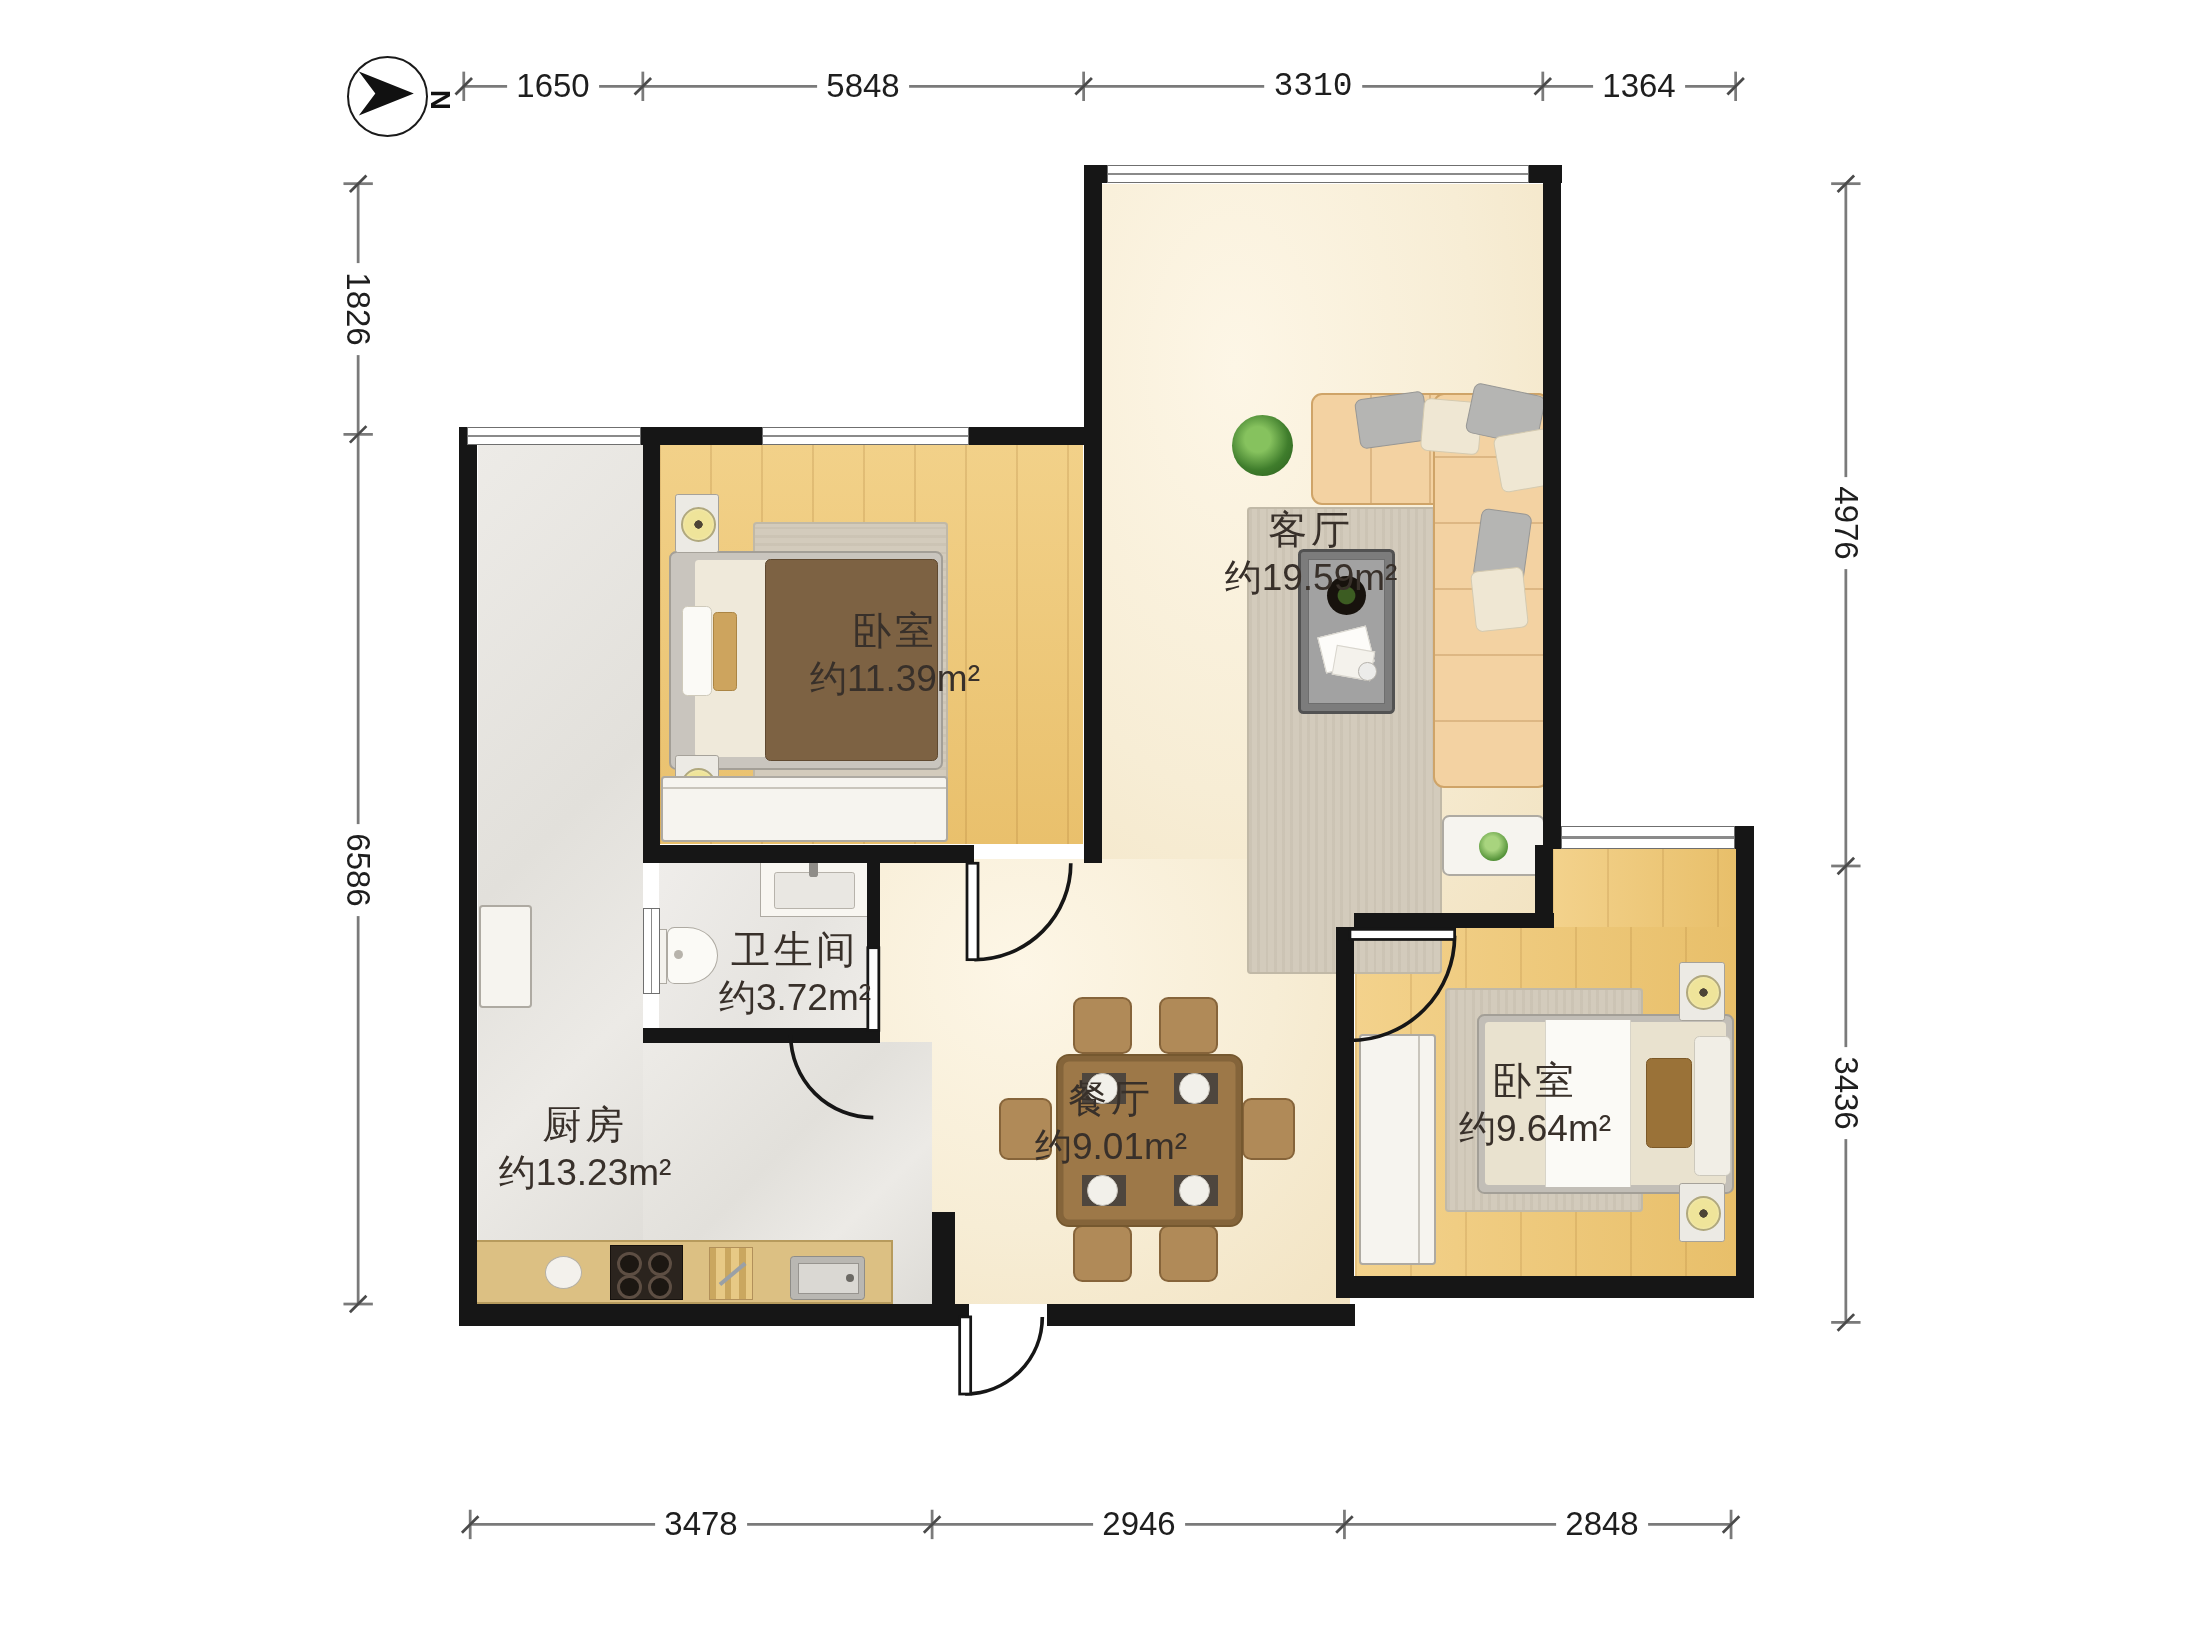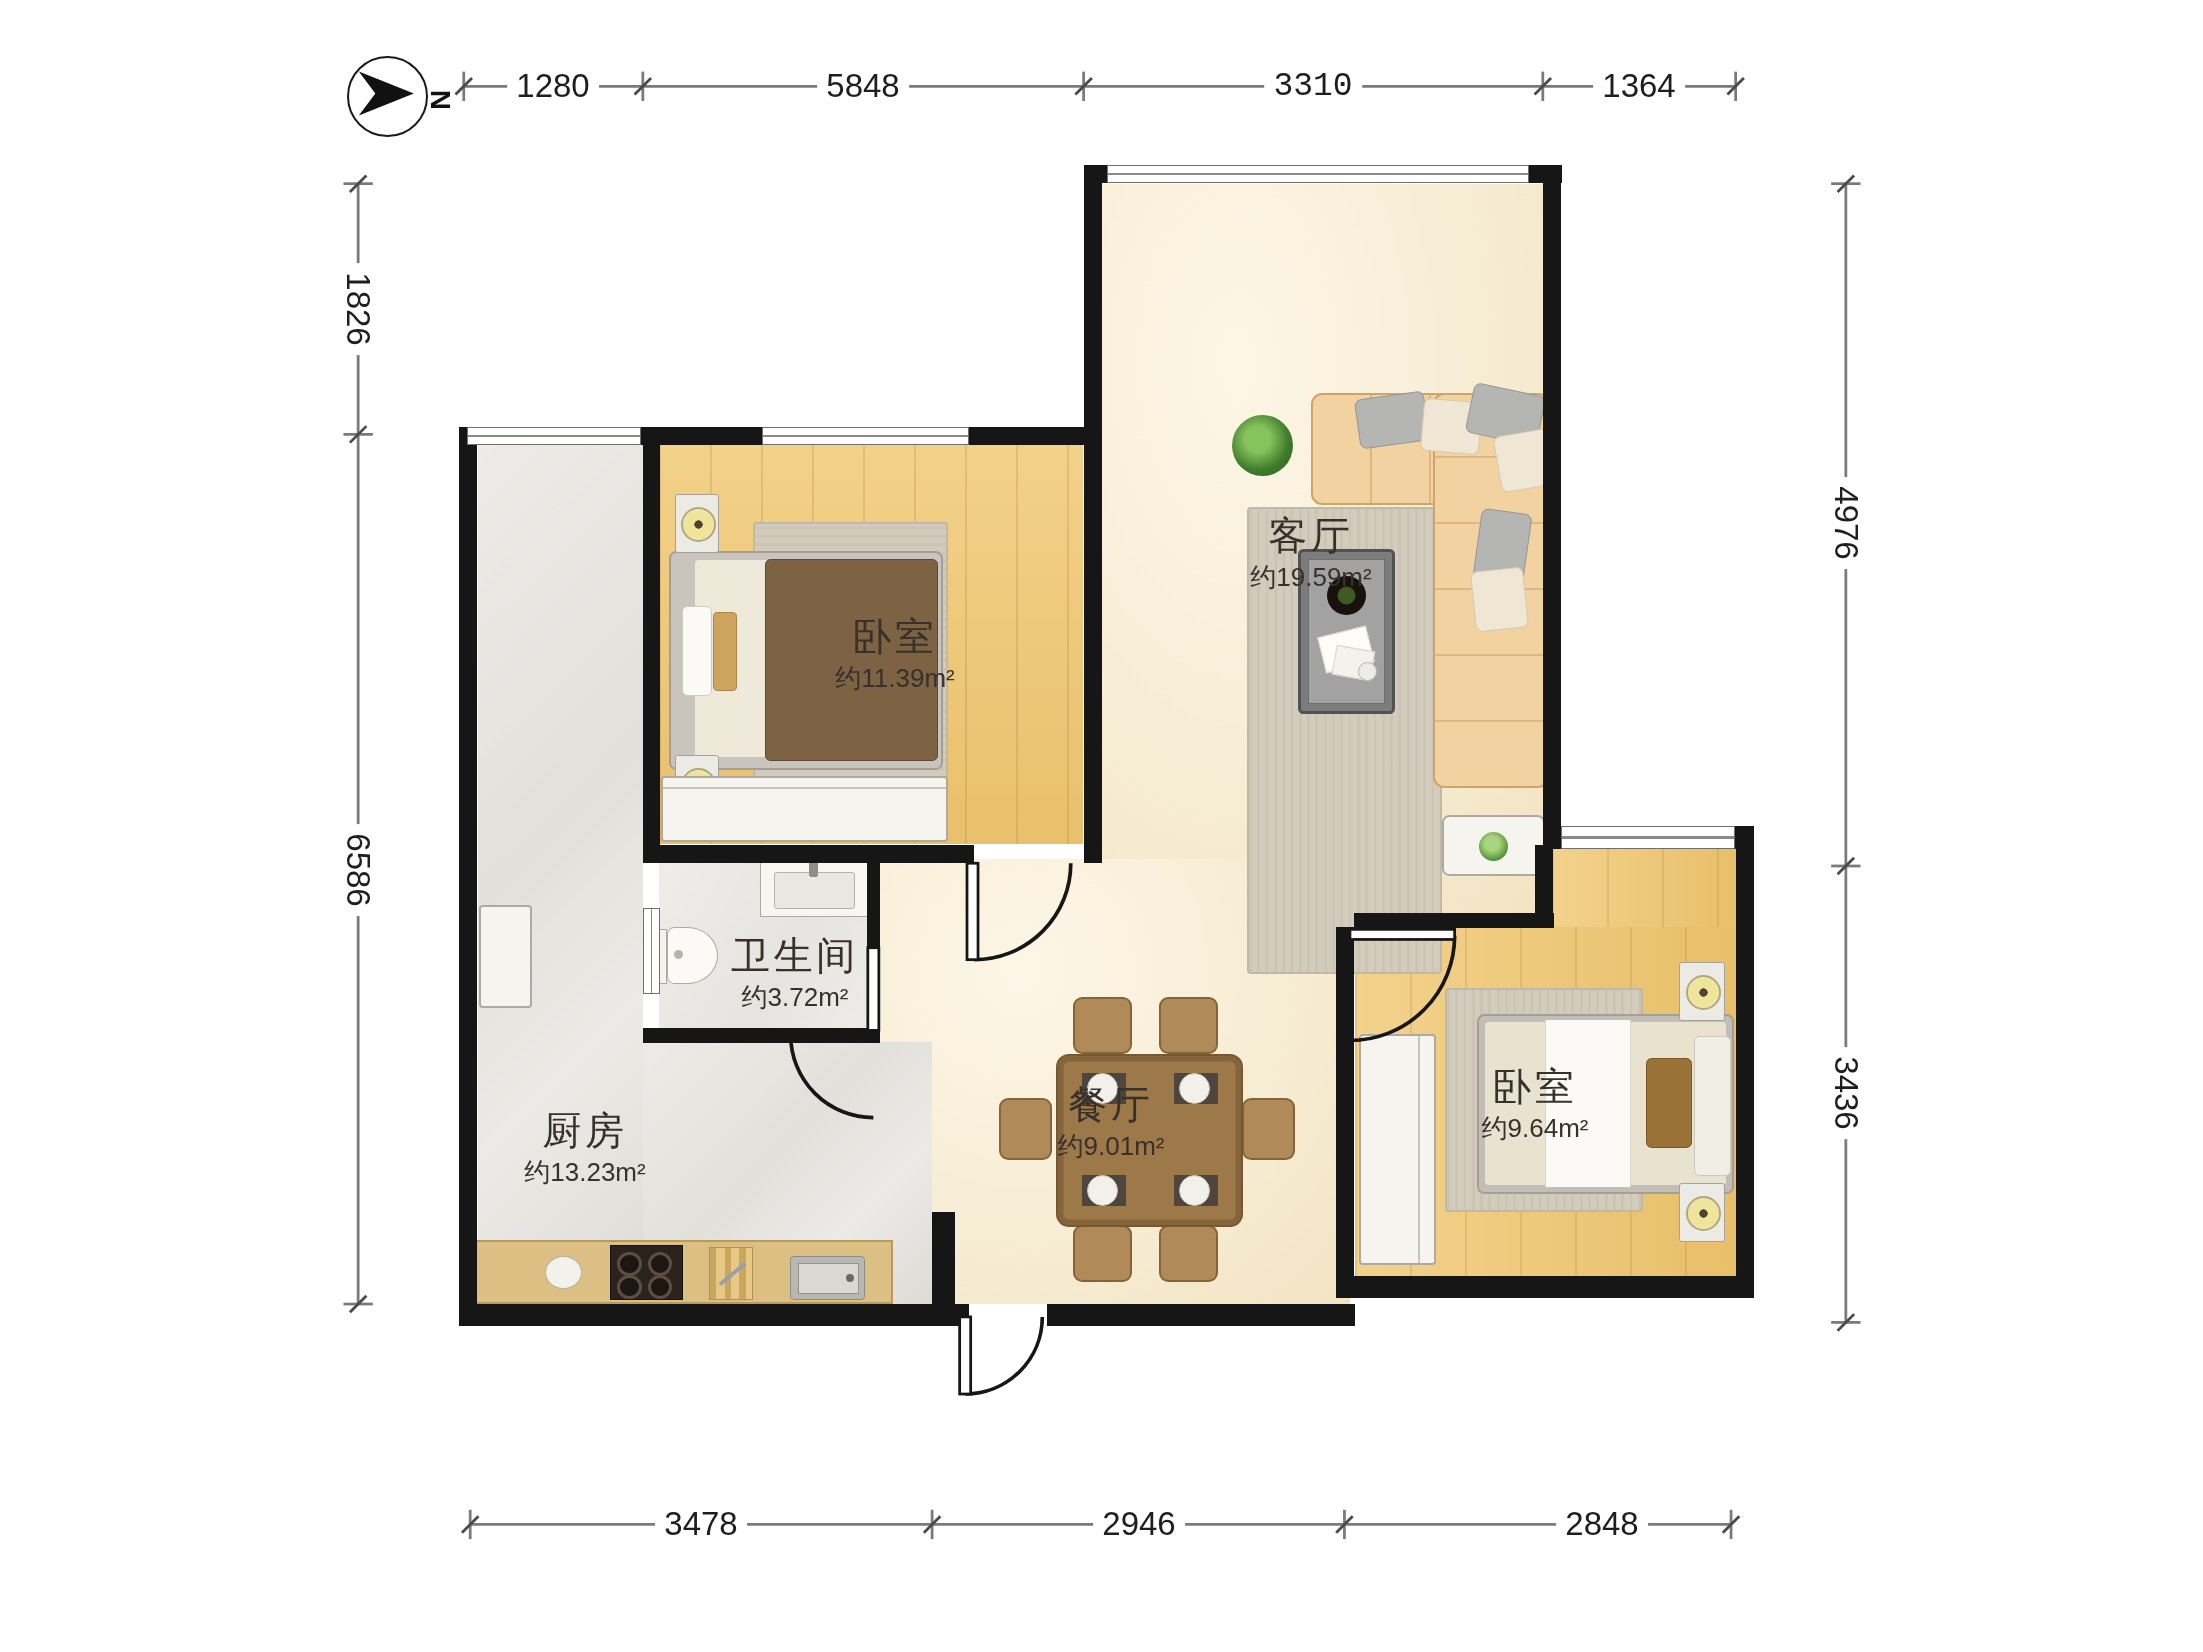--- a/index.html
+++ b/index.html
@@ -23,21 +23,21 @@
   .whitebox{background:#f6f4ef;border:2.8px solid #aeaaa2;border-radius:3.7px;}
   .sofa{background:#f3d2a2;border:2.8px solid #cfa468;border-radius:11px;}
   .pillow-gray{background:#b5b5b3;border:1.8px solid #979795;border-radius:7.3px;}
   .pillow-cream{background:#efe7d3;border:1.8px solid #d4cab0;border-radius:7.3px;}
   .chair{background:#b08a58;border:2.8px solid #86643a;border-radius:9.2px;}
   .nightstand{background:#eceae4;border:1.8px solid #a6a29a;border-radius:2.8px;}
   .lamp{width:31px;height:31px;border-radius:50%;background:radial-gradient(circle,#4d4436 0 18%,#efe49a 20% 60%,#f8f2cf 100%);border:2.8px solid #b0a87e;}
   
   .room-label{position:absolute;transform:translate(-50%,-50%);text-align:center;color:#38302a;line-height:1.25;white-space:nowrap;}
   .room-label .rname{font-size:39px;letter-spacing:3.7px;font-weight:500;}
-  .room-label .rarea{font-size:26px;}
+  .room-label .rarea{font-size:37px;}
   .dim-label{position:absolute;background:#fff;padding:0 9.2px;font-size:33px;color:#1e1e1e;transform:translate(-50%,-50%);white-space:nowrap;}
   .dim-label.v{transform:translate(-50%,-50%) rotate(90deg);}
   .disclaimer{position:absolute;left:27.5px;top:1609px;font-size:23px;font-weight:bold;color:#dd1a1a;letter-spacing:0.9px;}
   .compass-circle{position:absolute;left:347px;top:56px;width:77px;height:77px;border:2.8px solid #1a1a1a;border-radius:50%;background:#fff;}
   .compass-n{position:absolute;left:430px;top:84px;font-size:27.5px;font-weight:bold;color:#111;transform:rotate(90deg);}
   svg{position:absolute;left:0;top:0;overflow:visible;}
 </style>
 </head>
 <body>
 
@@ -220,21 +220,21 @@
       <line x1="2001" y1="209" x2="2019" y2="191"></line>
         <line x1="2001" y1="952" x2="2019" y2="934"></line>
         <line x1="2001" y1="1449" x2="2019" y2="1431"></line>
       <line x1="503" y1="1669" x2="521" y2="1651"></line>
         <line x1="1006" y1="1669" x2="1024" y2="1651"></line>
         <line x1="1455" y1="1669" x2="1473" y2="1651"></line>
         <line x1="1876" y1="1669" x2="1894" y2="1651"></line>
     </g>
   </svg>
 
-  <span class="dim-label" style="left:553px;top:86px;">1280</span>
+  <span class="dim-label" style="left:553px;top:86px;">1650</span>
   <span class="dim-label" style="left:863px;top:86px;">5848</span>
   <span class="dim-label" style="left:1313px;top:86px;font-family:Liberation Mono, monospace;">3310</span>
   <span class="dim-label" style="left:1639px;top:86px;">1364</span>
   <span class="dim-label v" style="left:358px;top:309px;">1826</span>
   <span class="dim-label v" style="left:358px;top:870px;">6586</span>
   <span class="dim-label v" style="left:1846px;top:523px;">4976</span>
   <span class="dim-label v" style="left:1846px;top:1093px;">3436</span>
   <span class="dim-label" style="left:701px;top:1524px;">3478</span>
   <span class="dim-label" style="left:1139px;top:1524px;">2946</span>
   <span class="dim-label" style="left:1602px;top:1524px;">2848</span>

